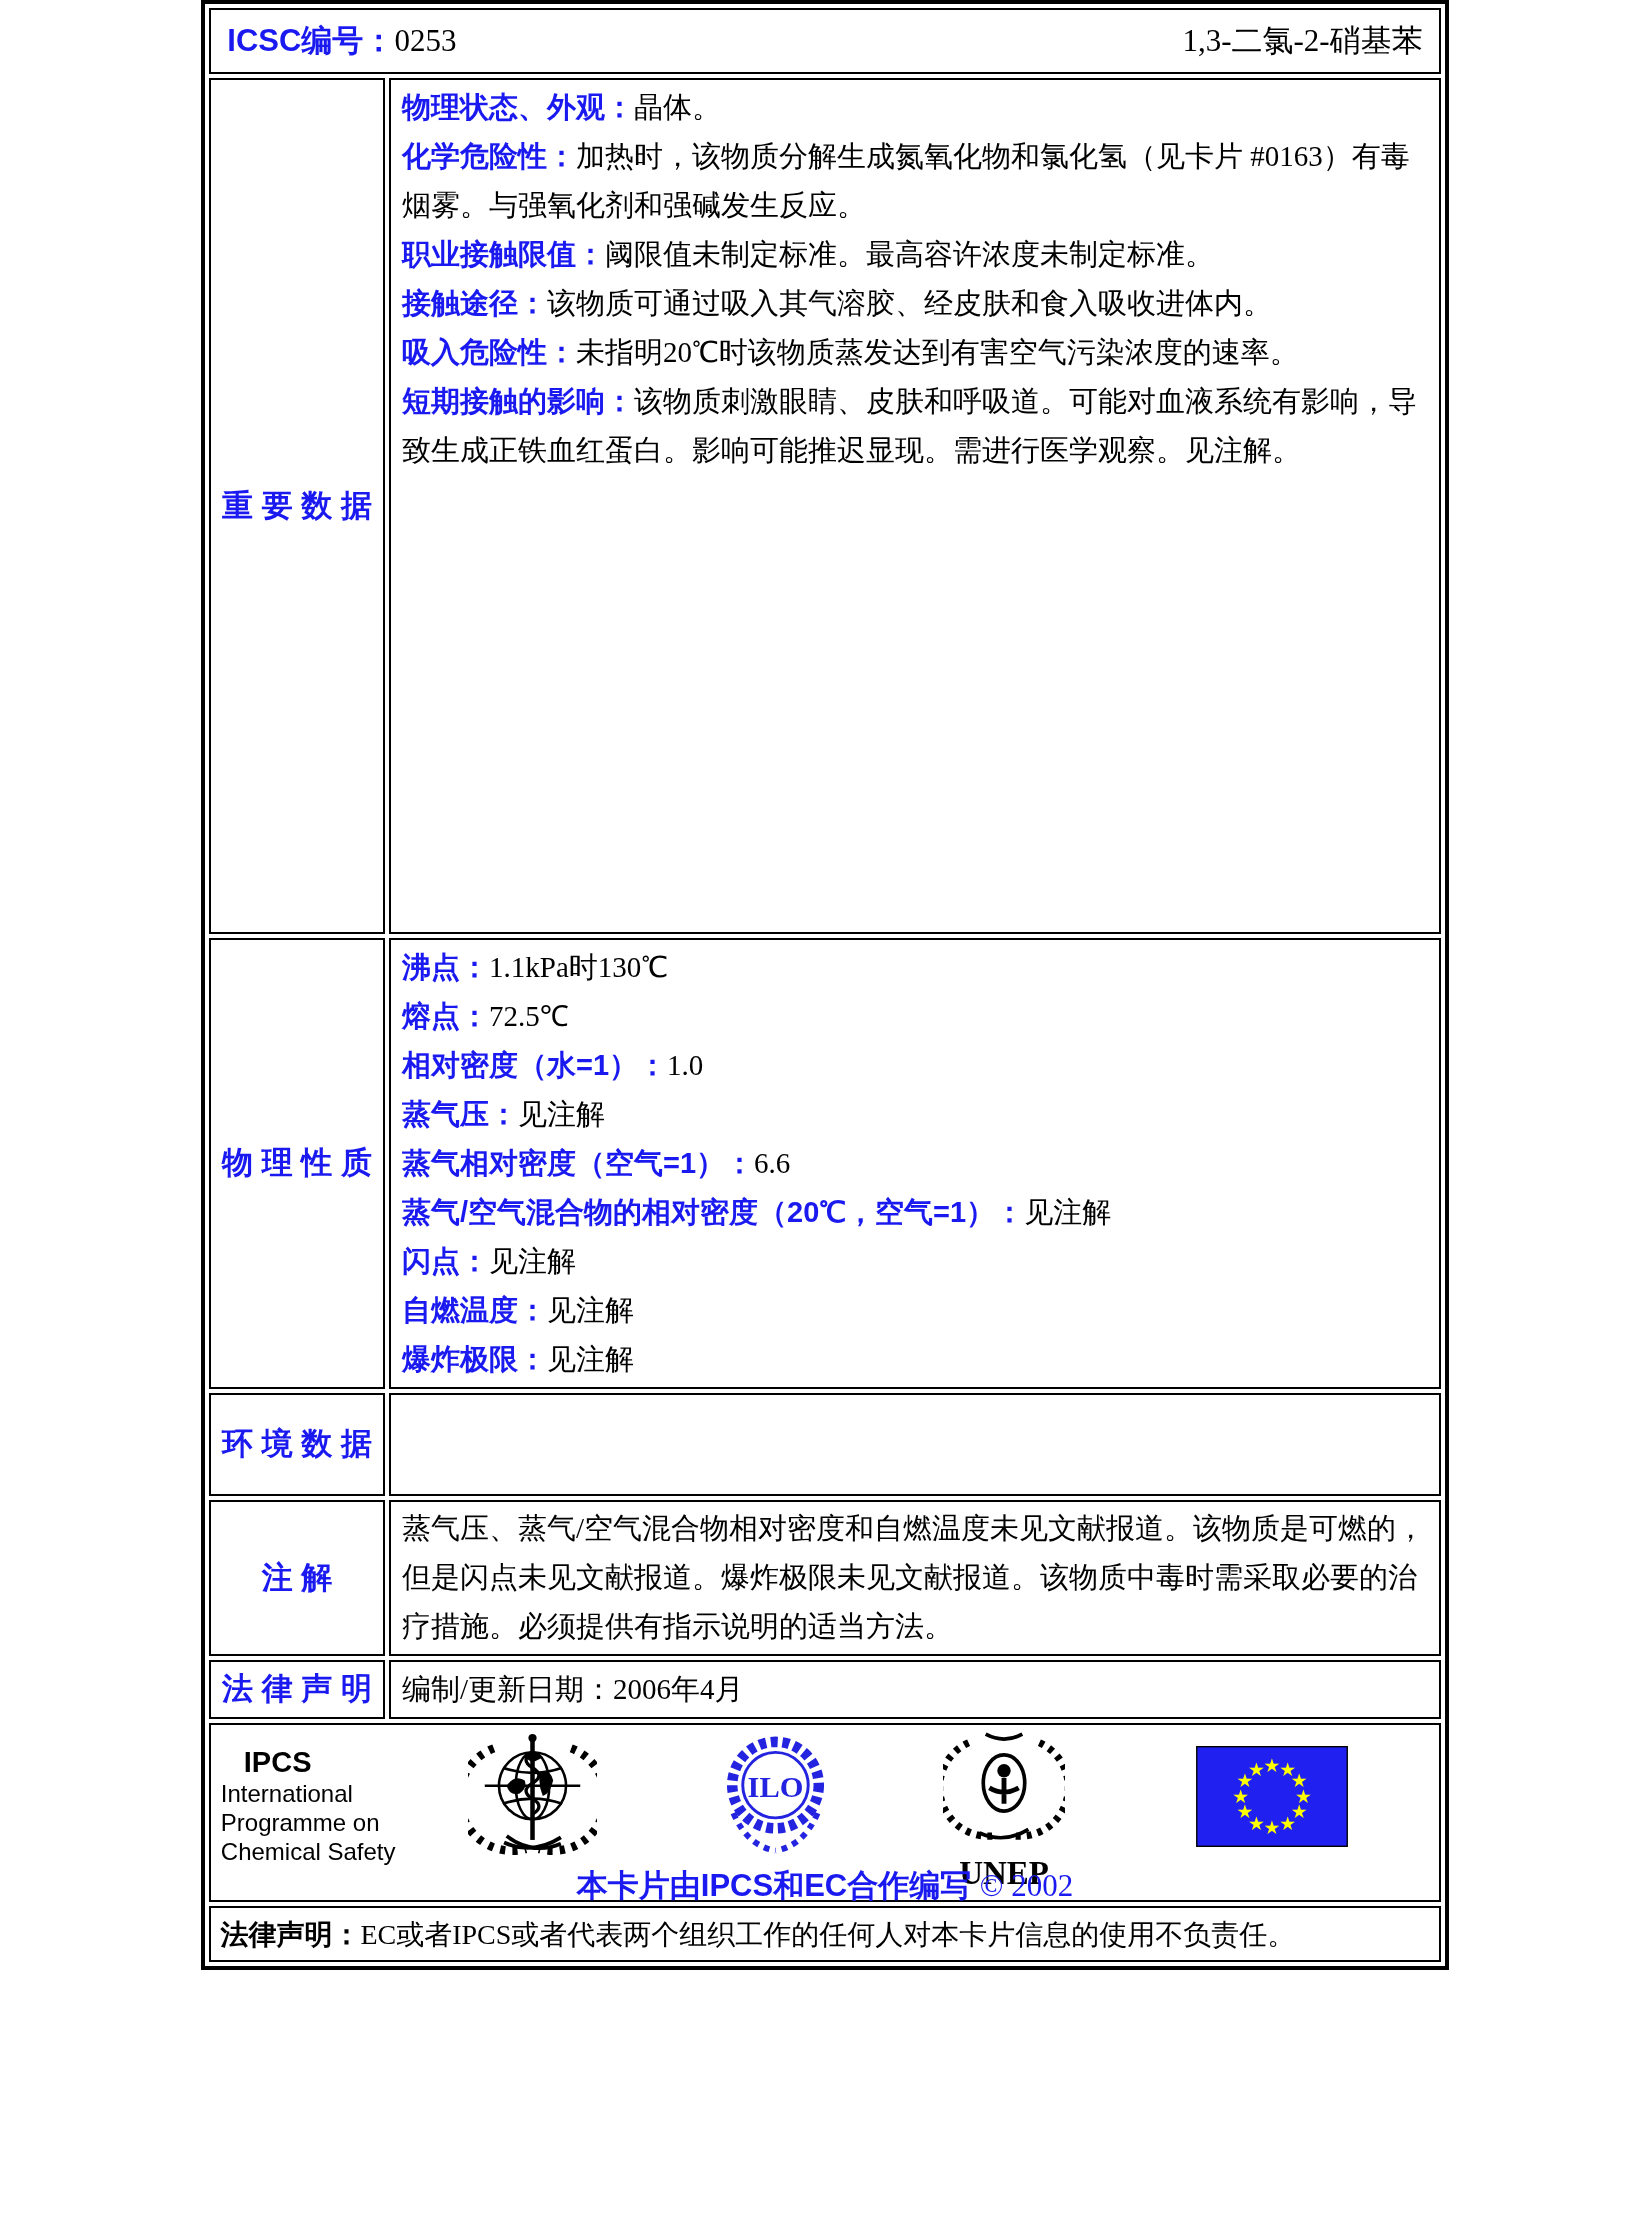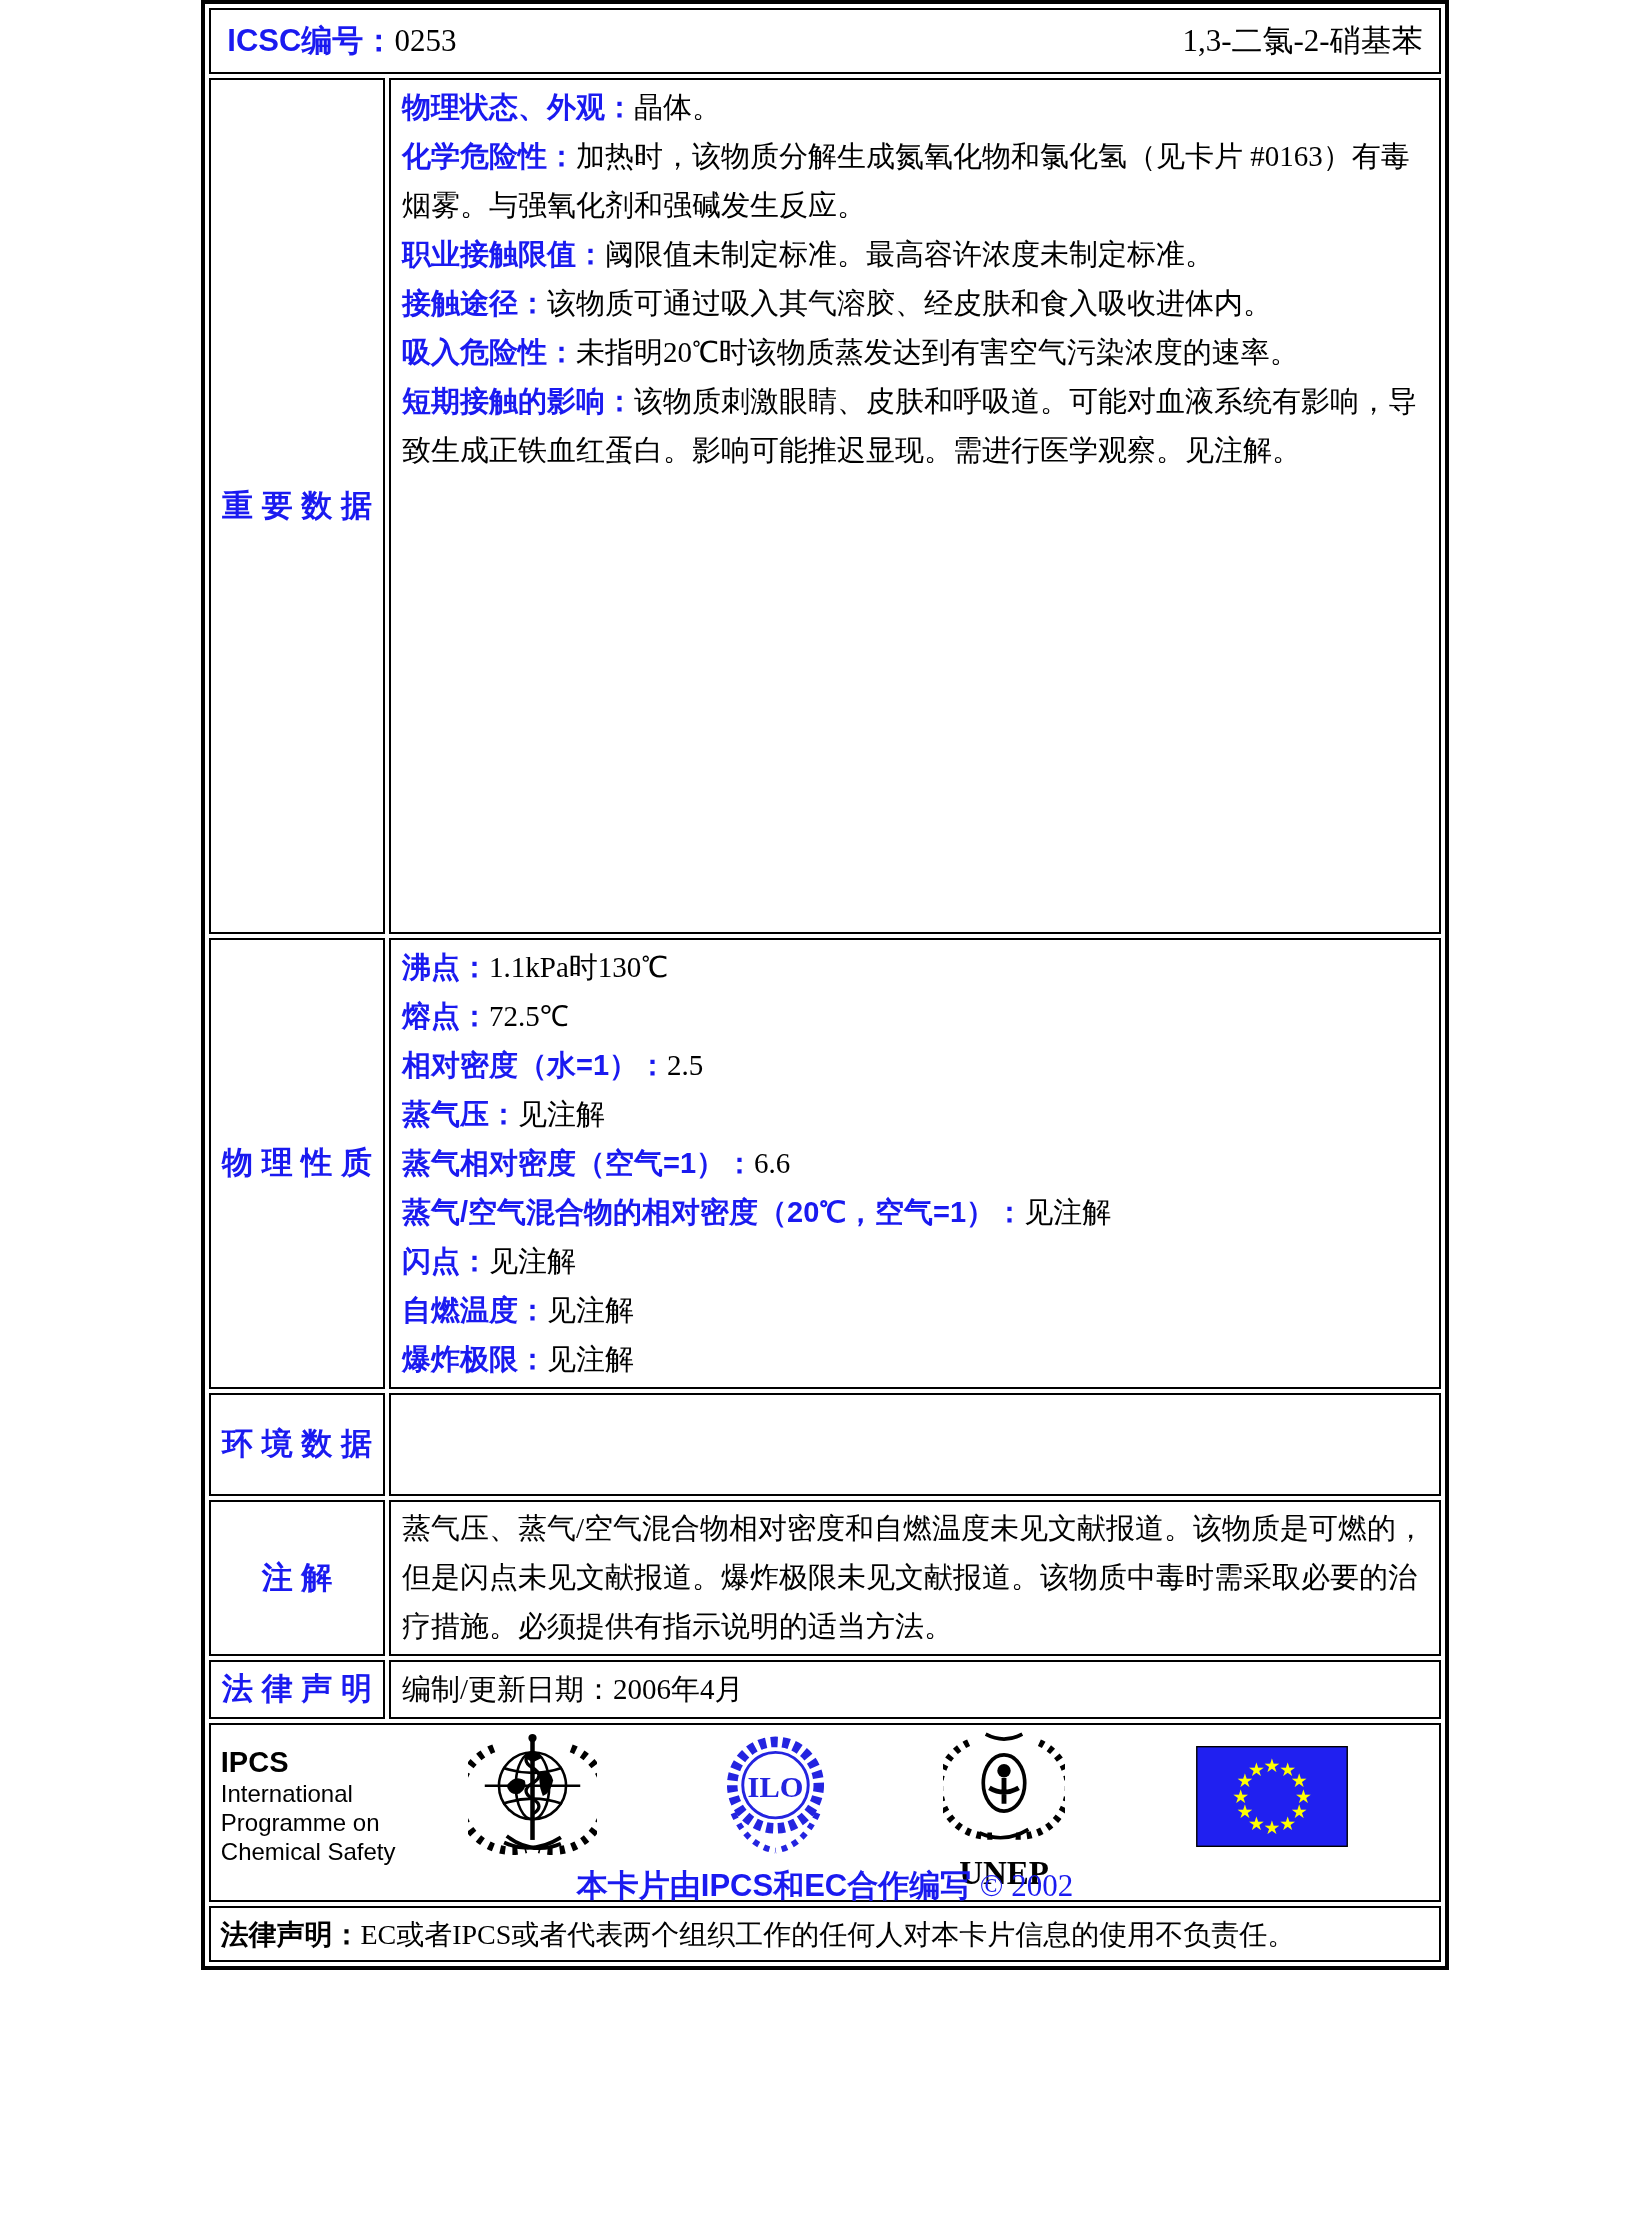--- a/index.html
+++ b/index.html
@@ -46,21 +46,21 @@
     color:#1a1af0;font-weight:bold;font-family:"Liberation Sans",sans-serif;margin-top:28px;
   }
   .header-flex{
     display:flex;justify-content:space-between;align-items:center;
     padding:0 15.3px;font-size:31px;line-height:60px;
   }
   .serif{font-family:"Liberation Serif",serif;color:#000;}
   
   .logos-wrap{position:relative;height:170px;}
   .ipcs-block{position:absolute;left:7px;top:18px;color:#000;}
-  .ipcs-acronym{font-size:29px;font-weight:bold;line-height:33px;}
+  .ipcs-acronym{font-size:29px;font-weight:bold;line-height:33px;margin-left:23px;}
   .ipcs-line{font-size:24px;line-height:29px;}
   .logo{position:absolute;}
   .logo-who{left:254px;top:1.4px;}
   .logo-ilo{left:503px;top:1.4px;}
   .logo-unep{left:729px;top:0px;}
   .logo-eu{left:982px;top:18px;}
   .footer-caption{
     position:absolute;left:0;right:0;top:137px;text-align:center;
     font-size:31px;color:#1a1af0;
   }
@@ -105,21 +105,21 @@
         <p><span class="blue-label">吸入危险性：</span><span>未指明20℃时该物质蒸发达到有害空气污染浓度的速率。</span></p>
         <p><span class="blue-label">短期接触的影响：</span><span>该物质刺激眼睛、皮肤和呼吸道。可能对血液系统有影响，导致生成正铁血红蛋白。影响可能推迟显现。需进行医学观察。见注解。</span></p>
       </td>
     </tr>
 
     <tr class="r-physical">
       <td class="label-cell">物理性质</td>
       <td class="content-cell">
         <p><span class="blue-label">沸点：</span><span>1.1kPa时130℃</span></p>
         <p><span class="blue-label">熔点：</span><span>72.5℃</span></p>
-        <p><span class="blue-label">相对密度（水=1）：</span><span>2.5</span></p>
+        <p><span class="blue-label">相对密度（水=1）：</span><span>1.0</span></p>
         <p><span class="blue-label">蒸气压：</span><span>见注解</span></p>
         <p><span class="blue-label">蒸气相对密度（空气=1）：</span><span>6.6</span></p>
         <p><span class="blue-label">蒸气/空气混合物的相对密度（20℃，空气=1）：</span><span>见注解</span></p>
         <p><span class="blue-label">闪点：</span><span>见注解</span></p>
         <p><span class="blue-label">自燃温度：</span><span>见注解</span></p>
         <p><span class="blue-label">爆炸极限：</span><span>见注解</span></p>
       </td>
     </tr>
 
     <tr class="r-env">

